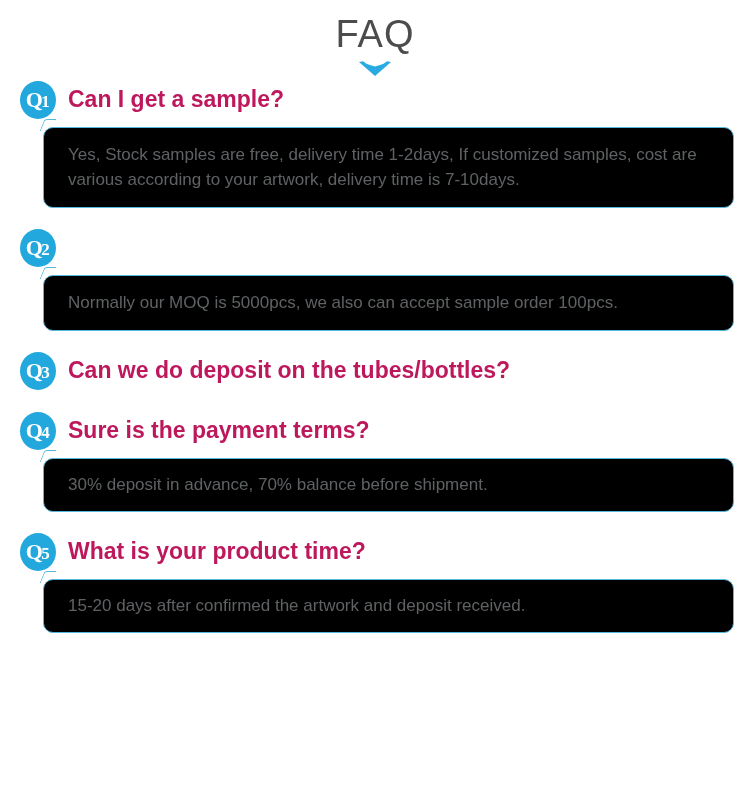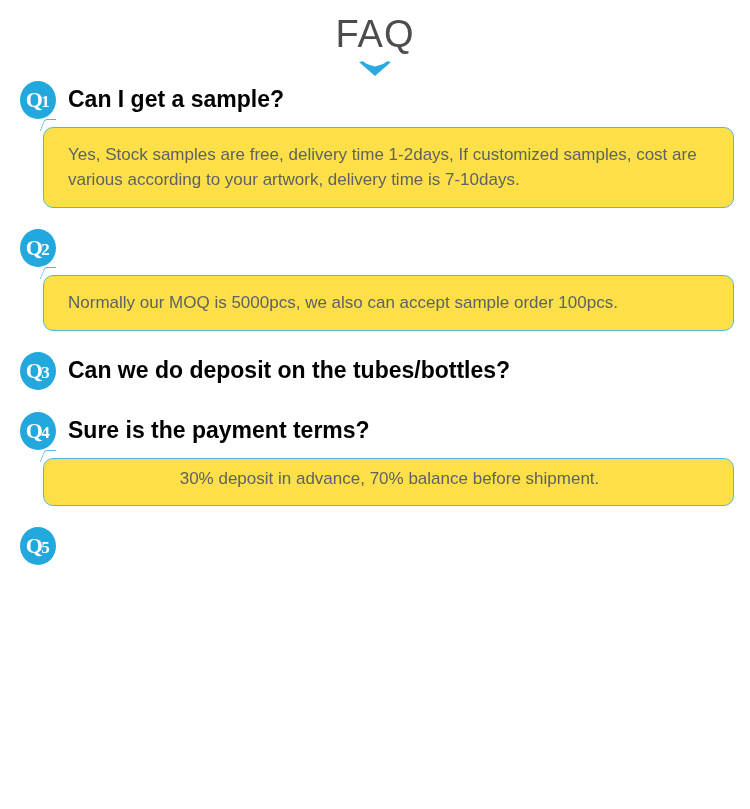--- a/index.html
+++ b/index.html
@@ -81,34 +81,34 @@
   }
   .faq-badge .q-num {
     font-size: 17px;
     position: relative;
     top: 1px;
     left: -1px;
   }
 
   .faq-question-text {
     font-size: 23px;
-    color: #000000;
+    color: #be185d;
     font-weight: 700;
     line-height: 26px;
     white-space: nowrap;
     font-family: "Liberation Sans", sans-serif;
   }
 
   
   .faq-answer {
     position: relative;
     margin: 7px 0 0 23px;
     border: 1.4px solid #55b9de;
     border-radius: 10px;
-    background: #fde047;
+    background: #000000;
     padding: 14px 22px 15px 24px;
     box-sizing: border-box;
     width: 691px;
   }
   .faq-answer::before {
     
     content: "";
     position: absolute;
     left: -2px;
     top: -9px;
@@ -124,23 +124,22 @@
     line-height: 25px;
     color: #5f6264;
     font-family: "Liberation Sans", sans-serif;
   }
 
   
   .faq-item + .faq-item {
     margin-top: 18px;
   }
   .faq-item.compact .faq-answer {
-    padding-top: 7px;
+    padding-top: 13px;
     padding-bottom: 14px;
-    text-align: center;
   }
 </style>
 </head>
 <body>
 
 <div class="faq-page">
 
   <div class="faq-header">
     <div class="faq-title">FAQ</div>
     <svg class="faq-chevron" viewBox="0 0 36 18" aria-hidden="true">
@@ -198,17 +197,21 @@
         <div class="faq-answer-text">30% deposit in advance, 70% balance before shipment.</div>
       </div>
     </div>
 
     <div class="faq-item compact">
       <div class="faq-question-row">
         <div class="faq-badge">
           <span class="q-letter">Q</span>
             <span class="q-num">5</span>
         </div>
+        <div class="faq-question-text">What is your product time?</div>
+      </div>
+      <div class="faq-answer">
+        <div class="faq-answer-text">15-20 days after confirmed the artwork and deposit received.</div>
       </div>
     </div>
 
   </div>
 </div>
 
 </body></html>

